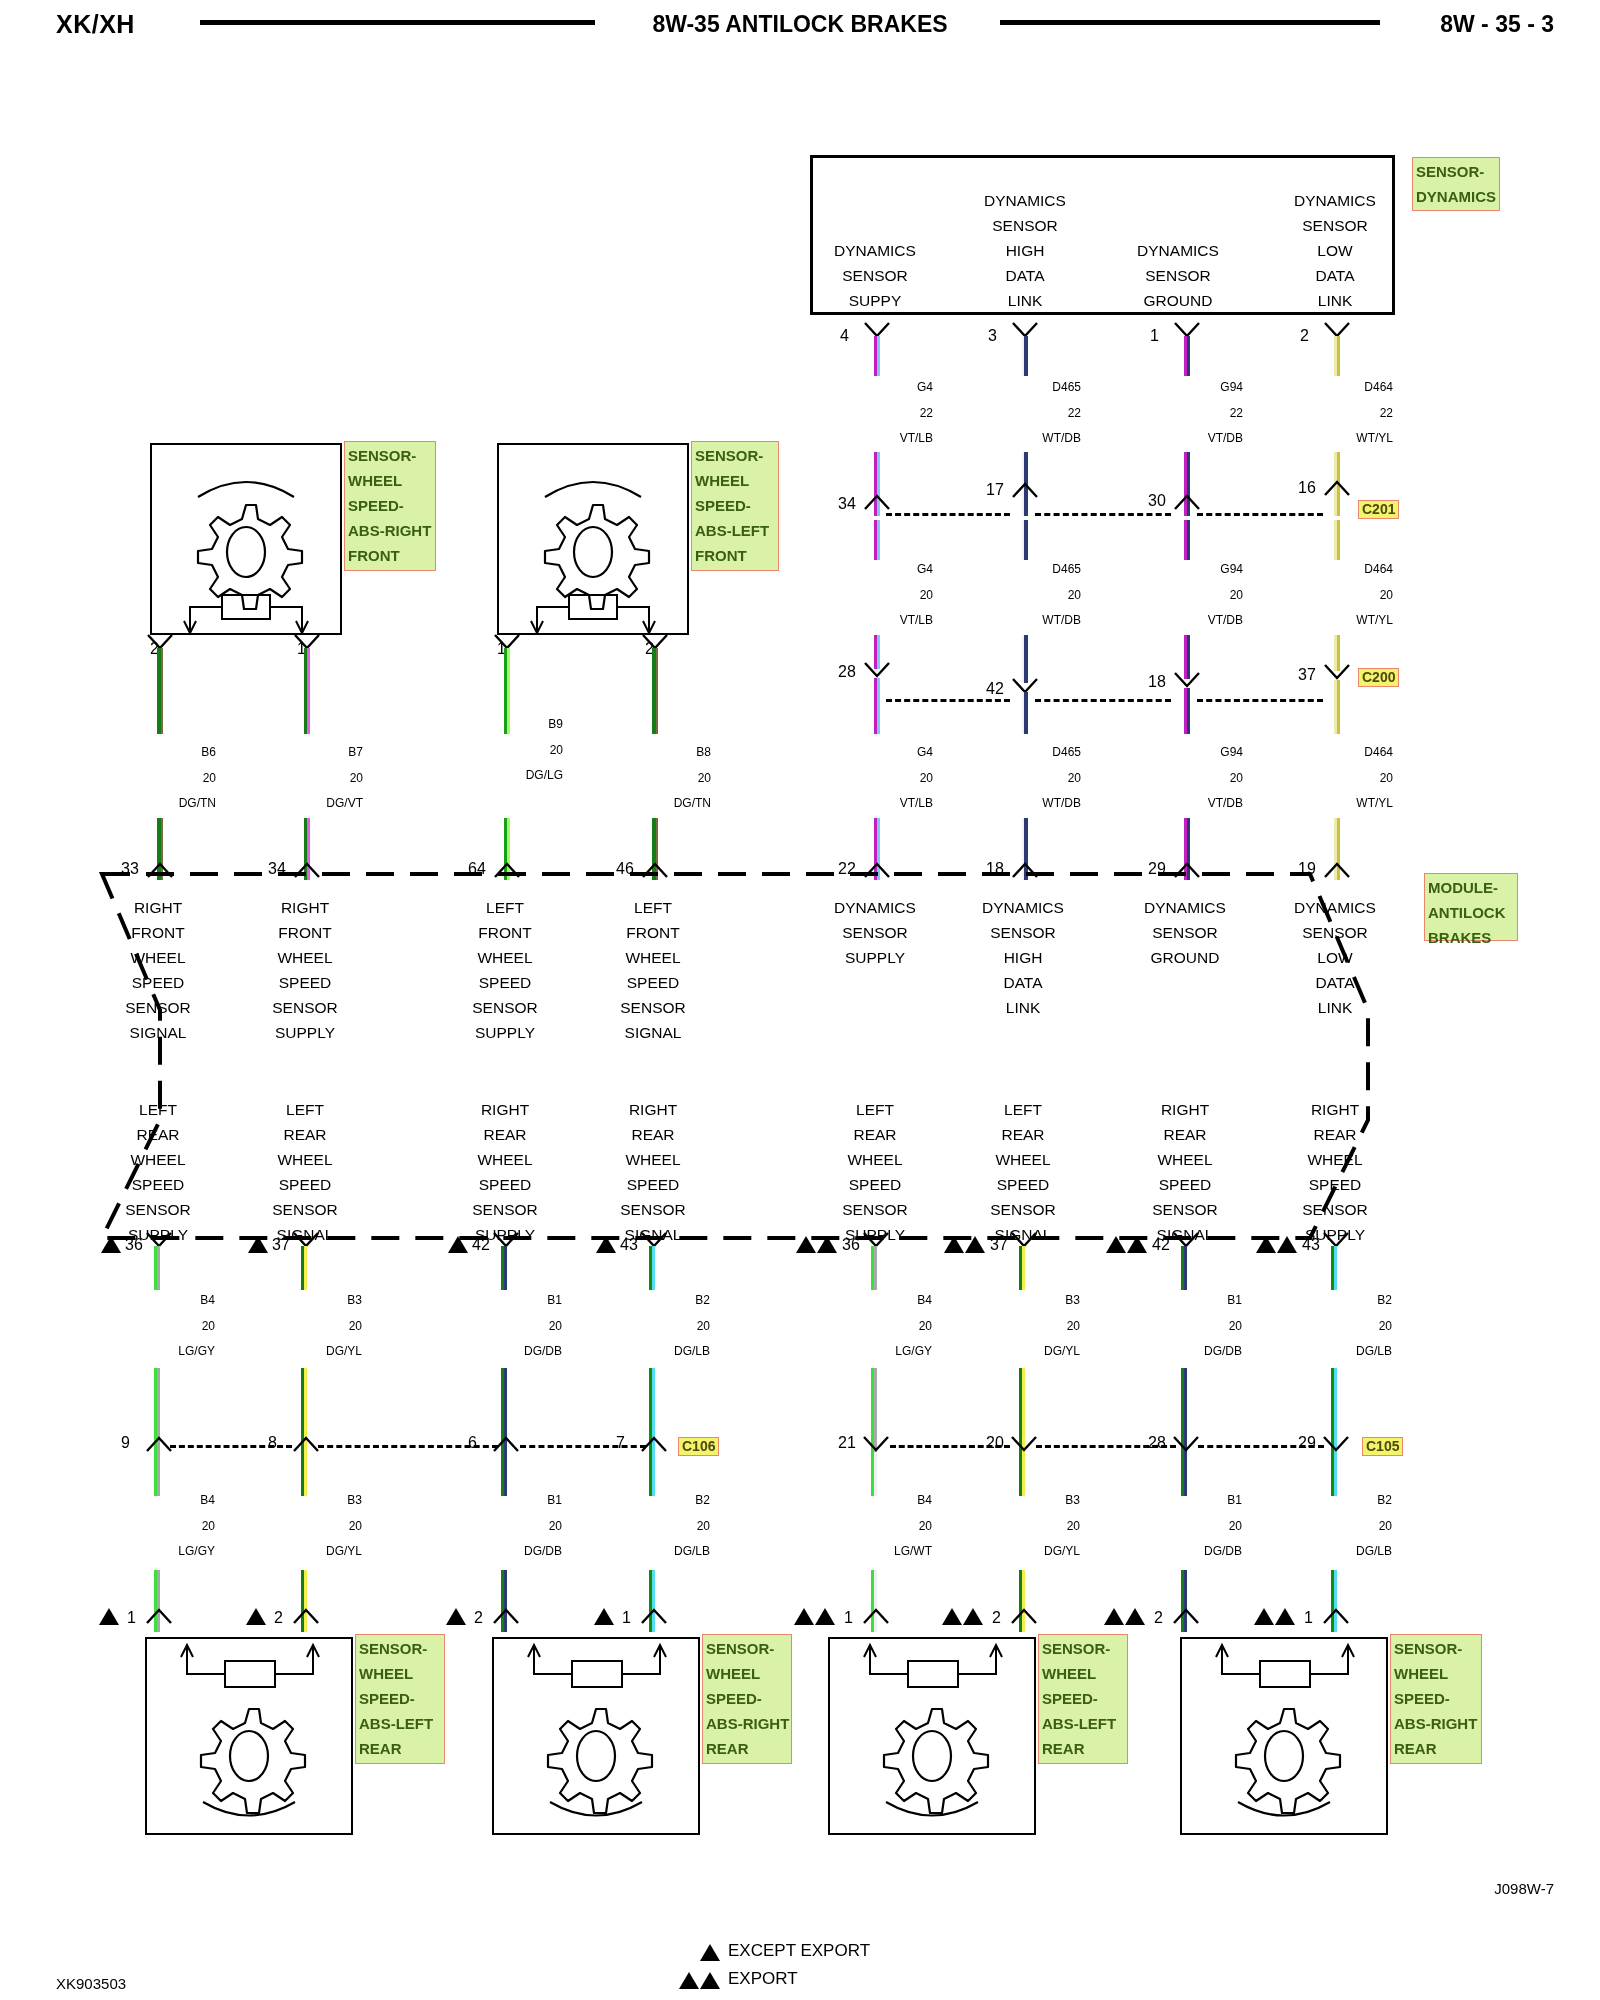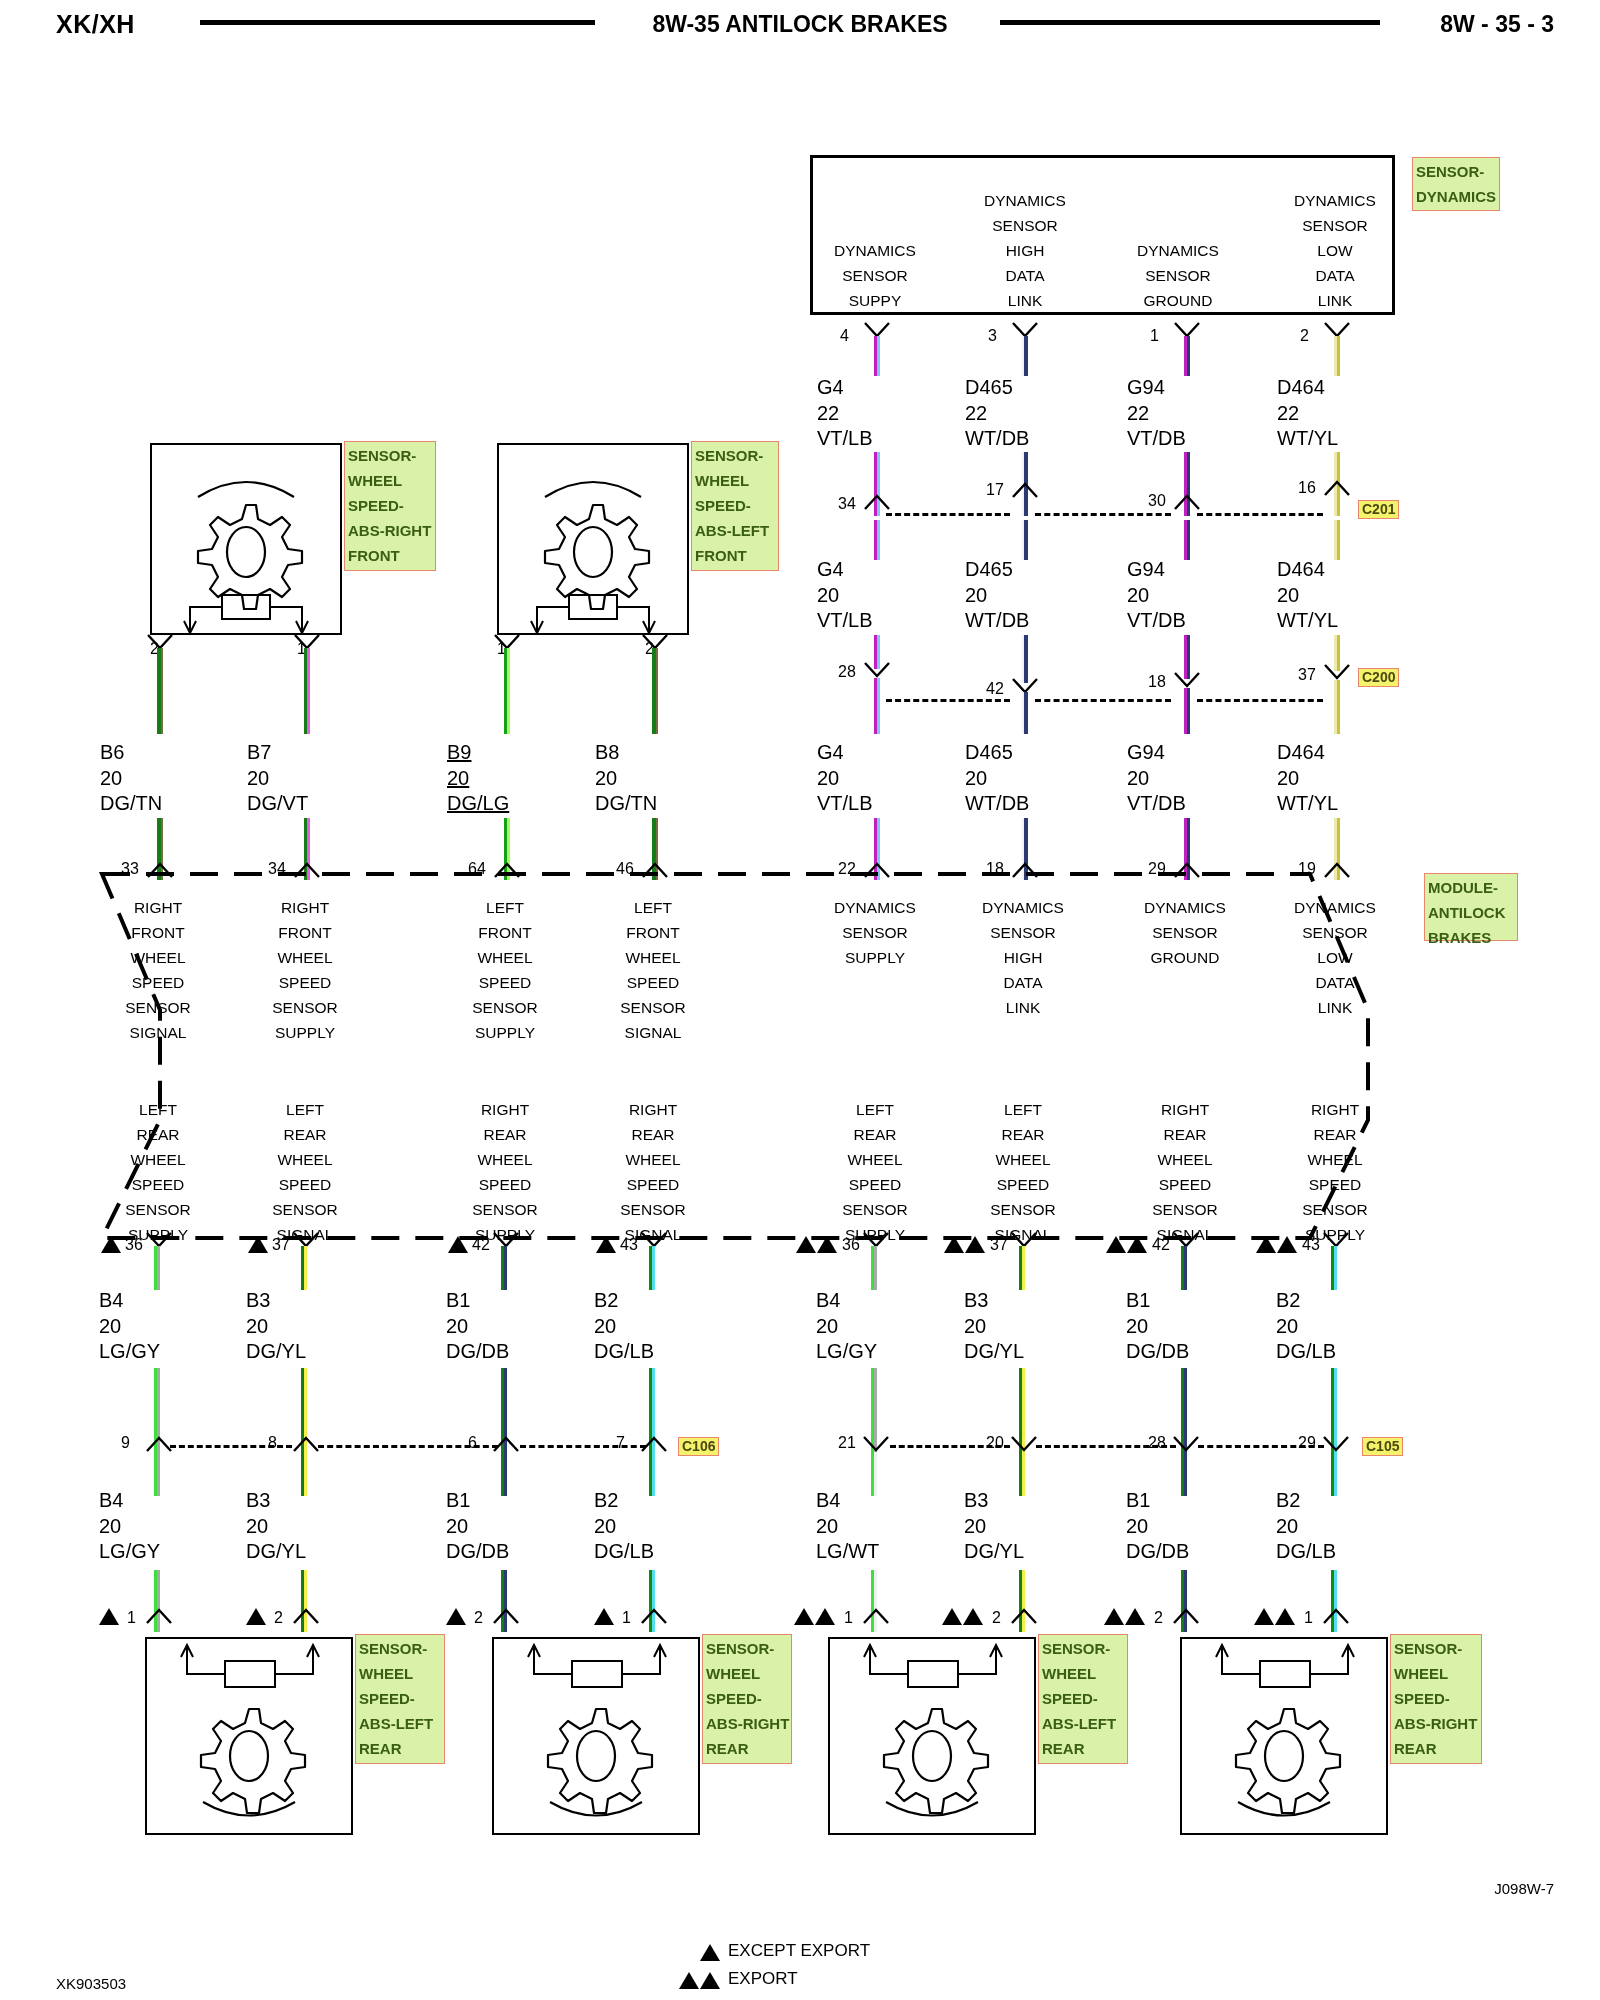--- a/index.html
+++ b/index.html
@@ -12,21 +12,21 @@
   #hdr-left{left:56px;top:10px;font-size:25px;font-weight:bold;letter-spacing:.5px;}
   #hdr-title{left:0;top:11px;width:1600px;text-align:center;font-size:23px;font-weight:bold;}
   #hdr-right{right:46px;top:11px;font-size:23px;font-weight:bold;}
   .hdr-rule{height:5px;background:#000;top:20px;}
   #hdr-rule-l{left:200px;width:395px;}
   #hdr-rule-r{left:1000px;width:380px;}
 
   
   .lbl{font-size:15.5px;line-height:25px;text-align:center;white-space:nowrap;}
   .pin{font-size:16px;white-space:nowrap;}
-  .wlabel{font-size:20px;text-align:left;white-space:nowrap;line-height:25.5px;}
+  .wlabel{font-size:12px;text-align:right;white-space:nowrap;line-height:25.5px;}
 
   
   .sbox{border:2px solid #000;background:#fff;box-sizing:border-box;}
   .modbox{border:3px solid #000;background:#fff;box-sizing:border-box;}
 
   
   .tag-green{background:#d9f2a8;border:1px solid #e8876b;color:#3a5e14;
       font-size:15px;font-weight:bold;line-height:25px;padding:1px 3px;
       box-sizing:border-box;white-space:nowrap;}
   .tag-yellow{background:#f5f26b;border:1px solid #e8876b;color:#4a4a10;
@@ -188,21 +188,21 @@
 
 <div class="abs" style="left:494px;top:634px;">
   <svg width="26" height="16">
       <path d="M1 1 l12 13 l12 -13" fill="none" stroke="#000" stroke-width="2.4"></path>
     </svg>
   </div>
 <div class="abs pin" style="left:497px;top:640px;">1</div>
 <div class="abs wire" style="left:504px;top:648px;height:86px;">
     <i class="w-dglg"></i>
   </div>
-<div class="abs wlabel" style="left:447px;top:740px;width:116px;text-decoration:underline;">
+<div class="abs wlabel" style="left:447px;top:712px;width:116px;">
   <div>B9</div>
   <div>20</div>
   <div>DG/LG</div>
 </div>
 <div class="abs wire" style="left:504px;top:818px;height:62px;">
     <i class="w-dglg"></i>
   </div>
 <div class="abs" style="left:494px;top:862px;">
   <svg width="26" height="16">
       <path d="M1 15 l12 -13 l12 13" fill="none" stroke="#000" stroke-width="2.4"></path>

